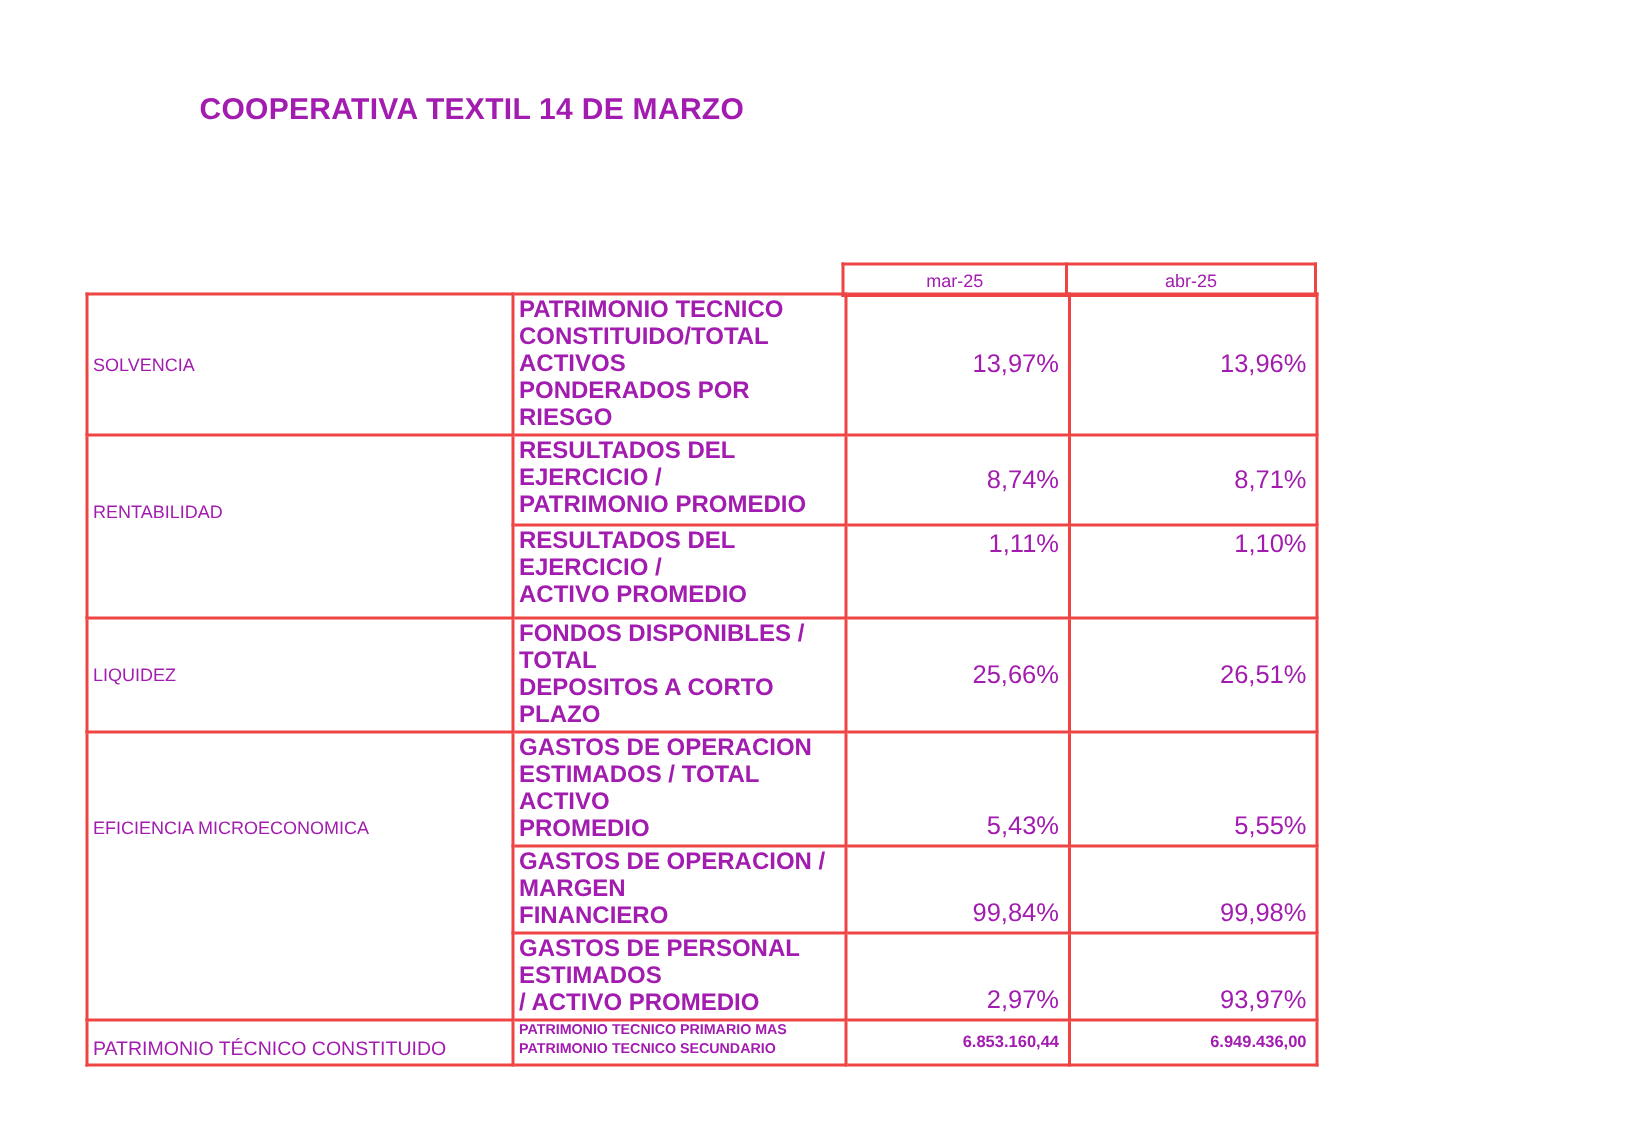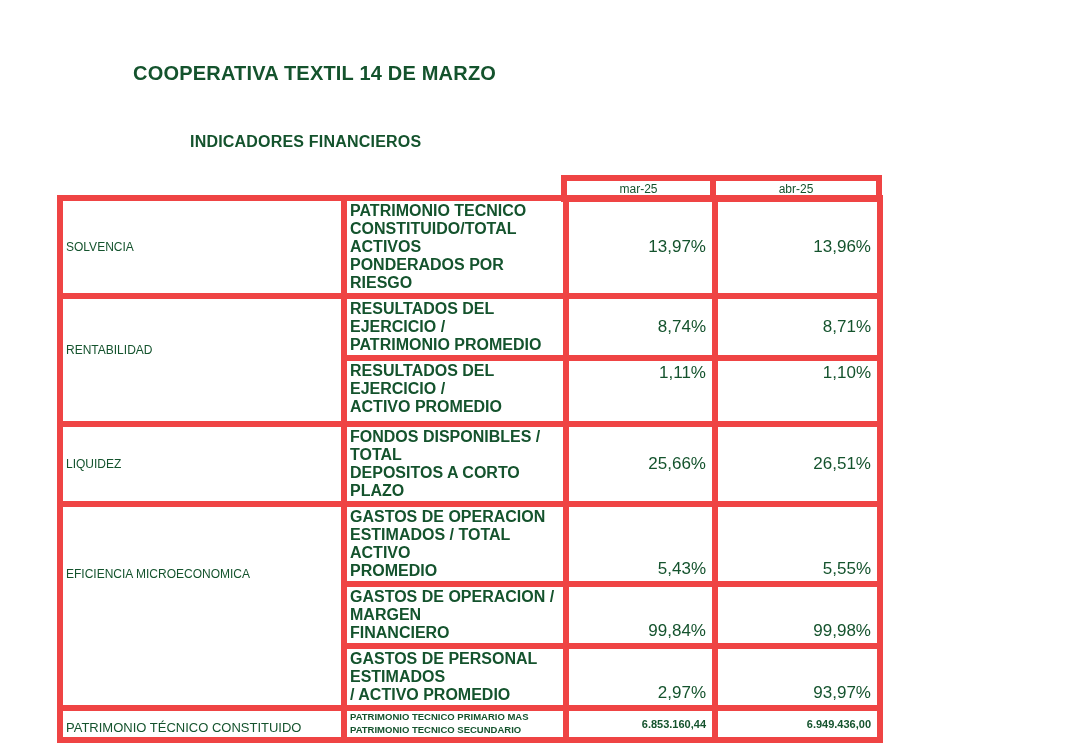--- a/index.html
+++ b/index.html
@@ -1,33 +1,33 @@
 <!DOCTYPE html>
 <html><head>
 <meta charset="utf-8">
 <style>
   html,body{margin:0;padding:0;background:#ffffff;}
   .canvas{
     position:relative;
     width:1083px;height:754px;
     background:#ffffff;
     font-family:"Liberation Sans", sans-serif;
-    color:#14532d;
+    color:#a21caf;
     overflow:hidden;
   }
   .page-title{
     position:absolute;left:133px;top:62px;margin:0;
     font-size:20px;font-weight:bold;letter-spacing:0.2px;
   }
   .section-title{
     position:absolute;left:190px;top:133px;margin:0;
     font-size:16px;font-weight:bold;letter-spacing:0.2px;
   }
   table{border-collapse:collapse;table-layout:fixed;}
-  td{box-sizing:border-box;border:6px solid #ef4444;overflow:hidden;}
+  td{box-sizing:border-box;border:2px solid #ef4444;overflow:hidden;}
   .hdr-table{position:absolute;left:561px;top:175px;width:315px;}
   .hdr-table td{
     height:21px;text-align:center;vertical-align:middle;
     font-size:12px;font-weight:normal;padding:0;
   }
   .grid{position:absolute;left:57px;top:195px;width:820px;}
   .r1{height:80px}.r2{height:60px}.r3{height:55px}.r4{height:58px}
   .r5{height:58px}.r6{height:39px}.r7{height:40px}.r8{height:30px}
   .cat{
     font-size:12px;font-weight:normal;vertical-align:middle;
@@ -50,21 +50,20 @@
   .cat-sm{font-size:13px;padding-top:6px;}
   .formula-sm{font-size:9.5px;line-height:12.5px;padding-top:0;}
   .val-bold{font-weight:bold;font-size:11px;}
 </style>
 </head>
 <body>
 
 <div class="canvas">
 
   <h1 class="page-title">COOPERATIVA TEXTIL 14 DE MARZO</h1>
-  <h2 class="section-title">INDICADORES FINANCIEROS</h2>
 
   <table class="hdr-table">
     <colgroup>
         <col style="width:149px">
         <col style="width:166px">
       </colgroup>
     <tbody>
       <tr>
         <td>mar-25</td>
         <td>abr-25</td>

